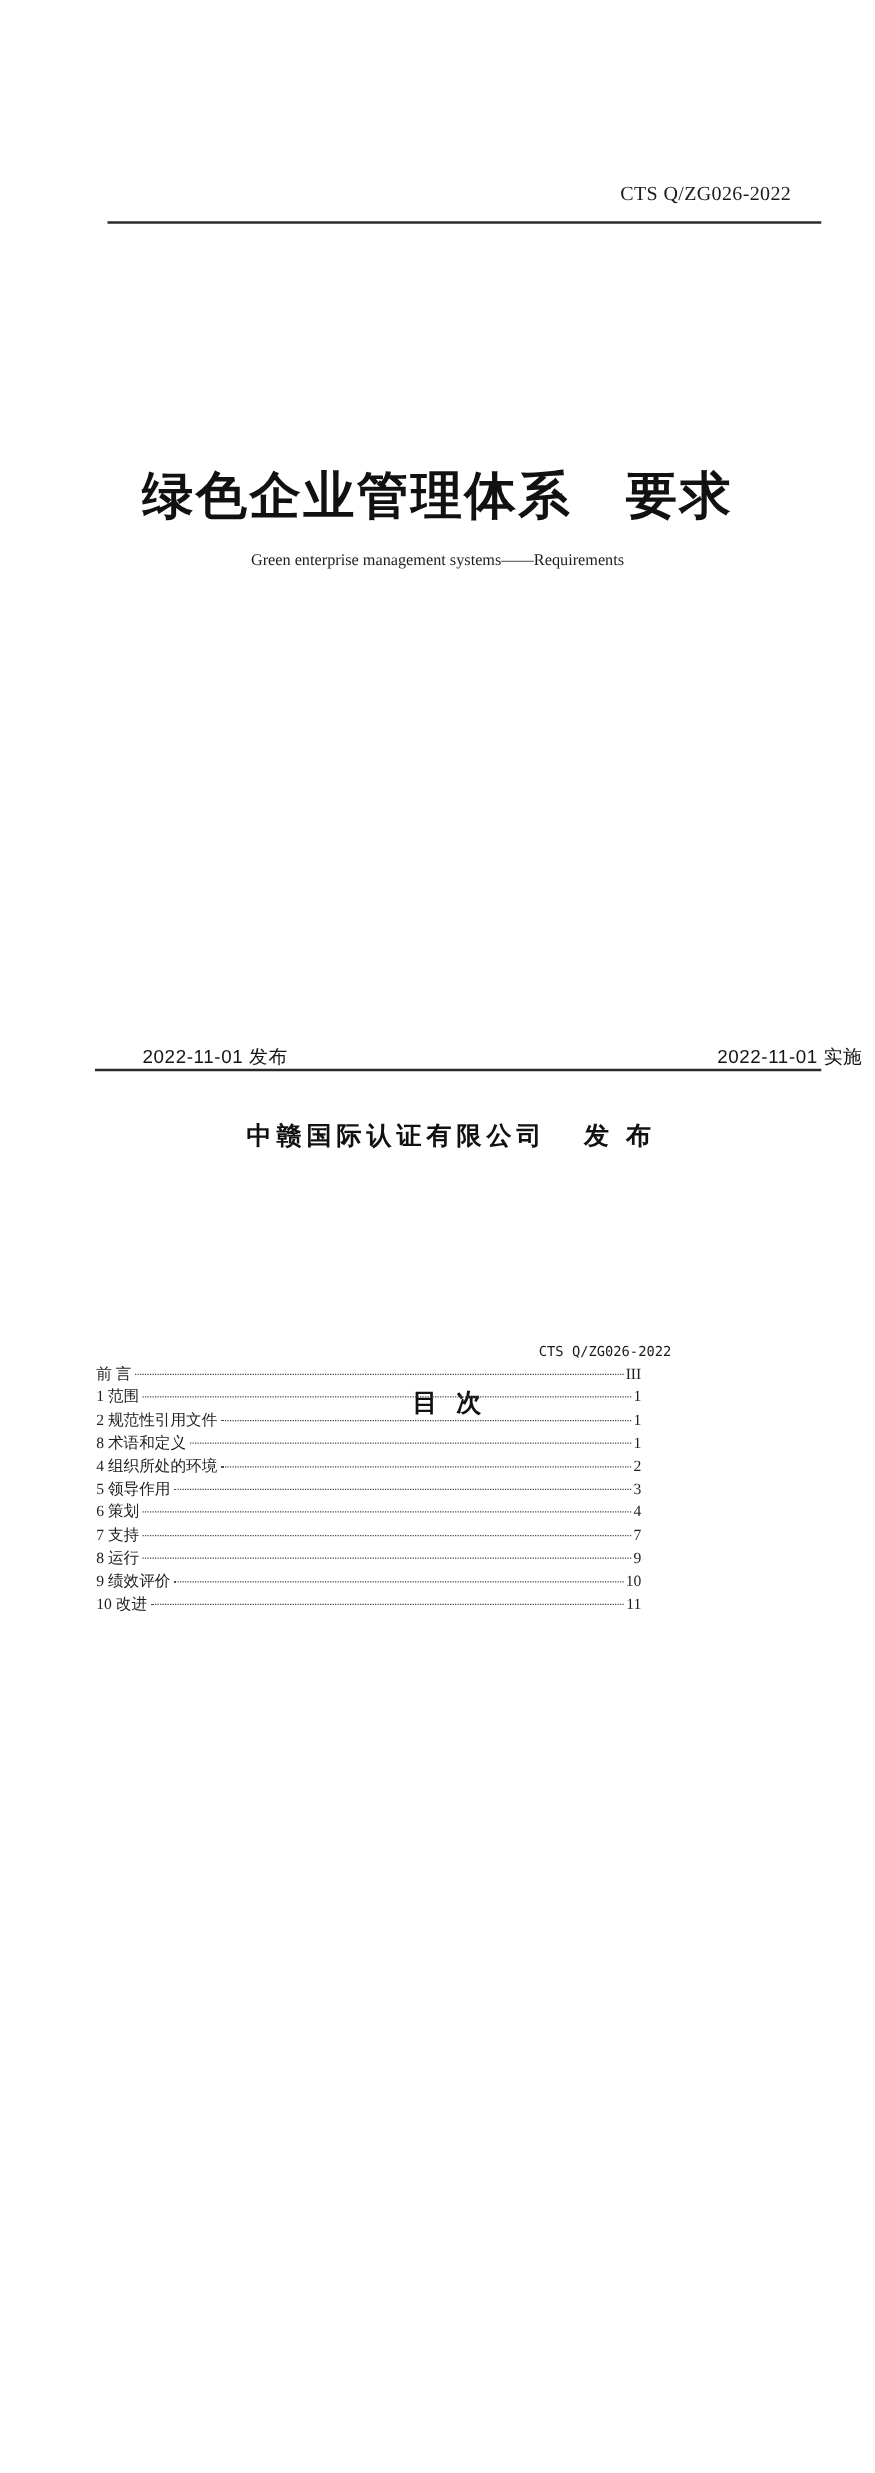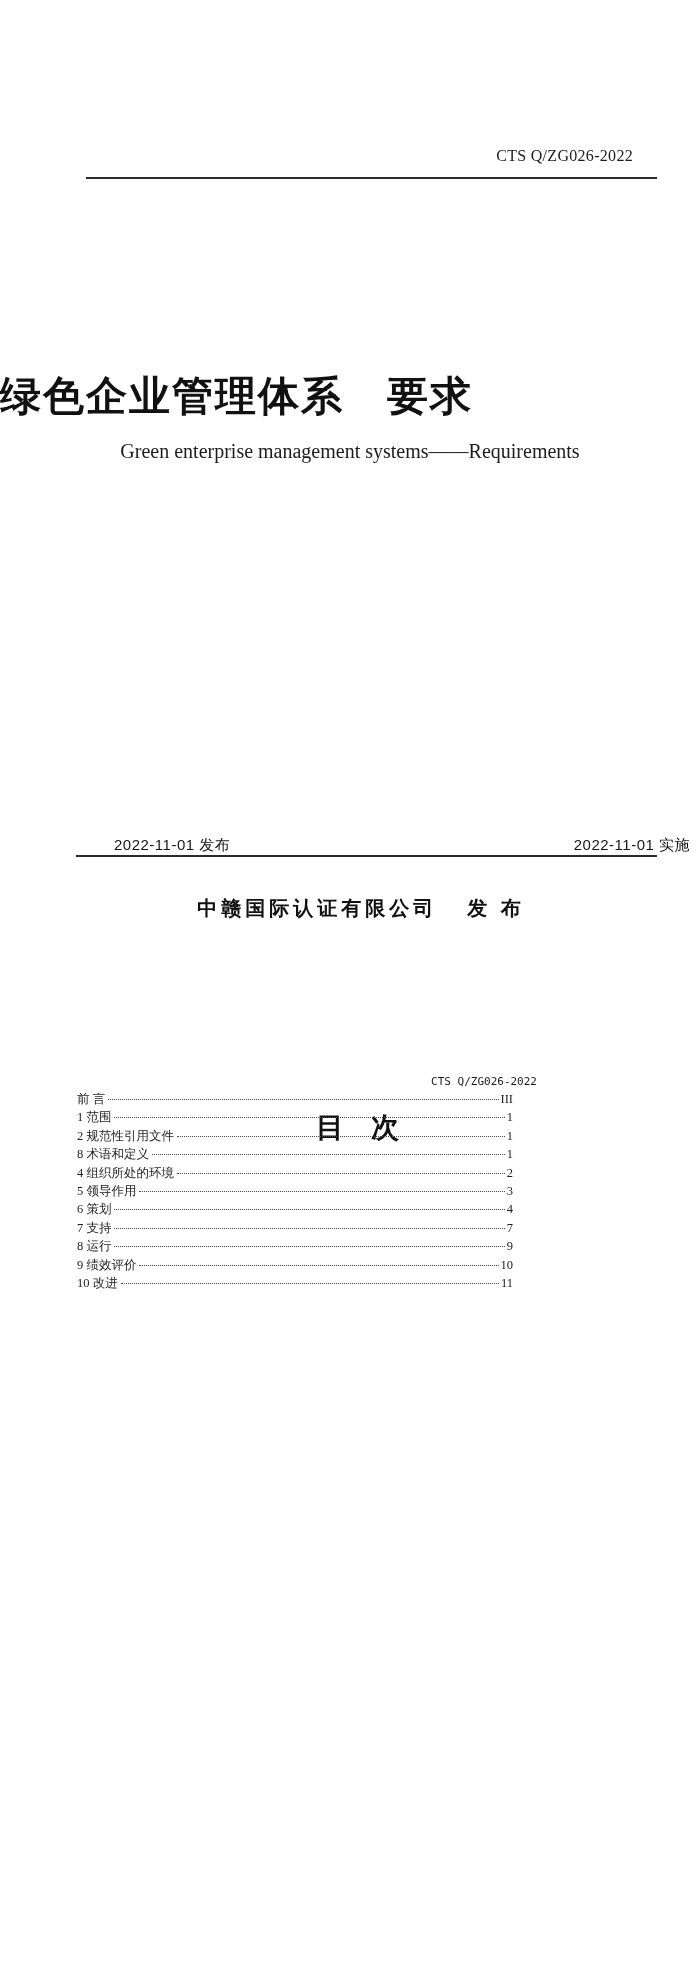--- a/index.html
+++ b/index.html
@@ -34,35 +34,36 @@
     top: 177px;
     left: 86px;
     width: 571px;
     border-top: 2px solid #2b2b2b;
   }
   .cover-title {
     position: absolute;
     top: 369px;
     left: 0;
     width: 700px;
+    text-align: center;
     font-family: "Liberation Sans", sans-serif;
     font-weight: 700;
     font-size: 41px;
     letter-spacing: 2px;
     color: #111;
     white-space: nowrap;
   }
   .cover-subtitle {
     position: absolute;
     top: 440px;
     left: 0;
     width: 700px;
     text-align: center;
     font-family: "Liberation Serif", serif;
-    font-size: 20px;
+    font-size: 13px;
     color: #1c1c1c;
   }
   .cover-dates {
     position: absolute;
     top: 836px;
     left: 78px;
     width: 576px;
     display: flex;
     justify-content: space-between;
     font-family: "Liberation Sans", sans-serif;
@@ -107,23 +108,23 @@
     font-size: 11px;
     letter-spacing: 0px;
     color: #1c1c1c;
   }
   .toc-title {
     position: absolute;
     top: 1109px;
     left: 20px;
     width: 680px;
     text-align: center;
-    font-family: Liberation Mono, monospace;
+    font-family: Liberation Serif, serif;
     font-weight: 700;
-    font-size: 28px;
+    font-size: 20px;
     letter-spacing: 5px;
     color: #111;
   }
   .toc-list {
     position: absolute;
     top: 1090px;
     left: 77px;
     width: 436px;
     font-family: "Liberation Serif", serif;
     font-size: 12.5px;

